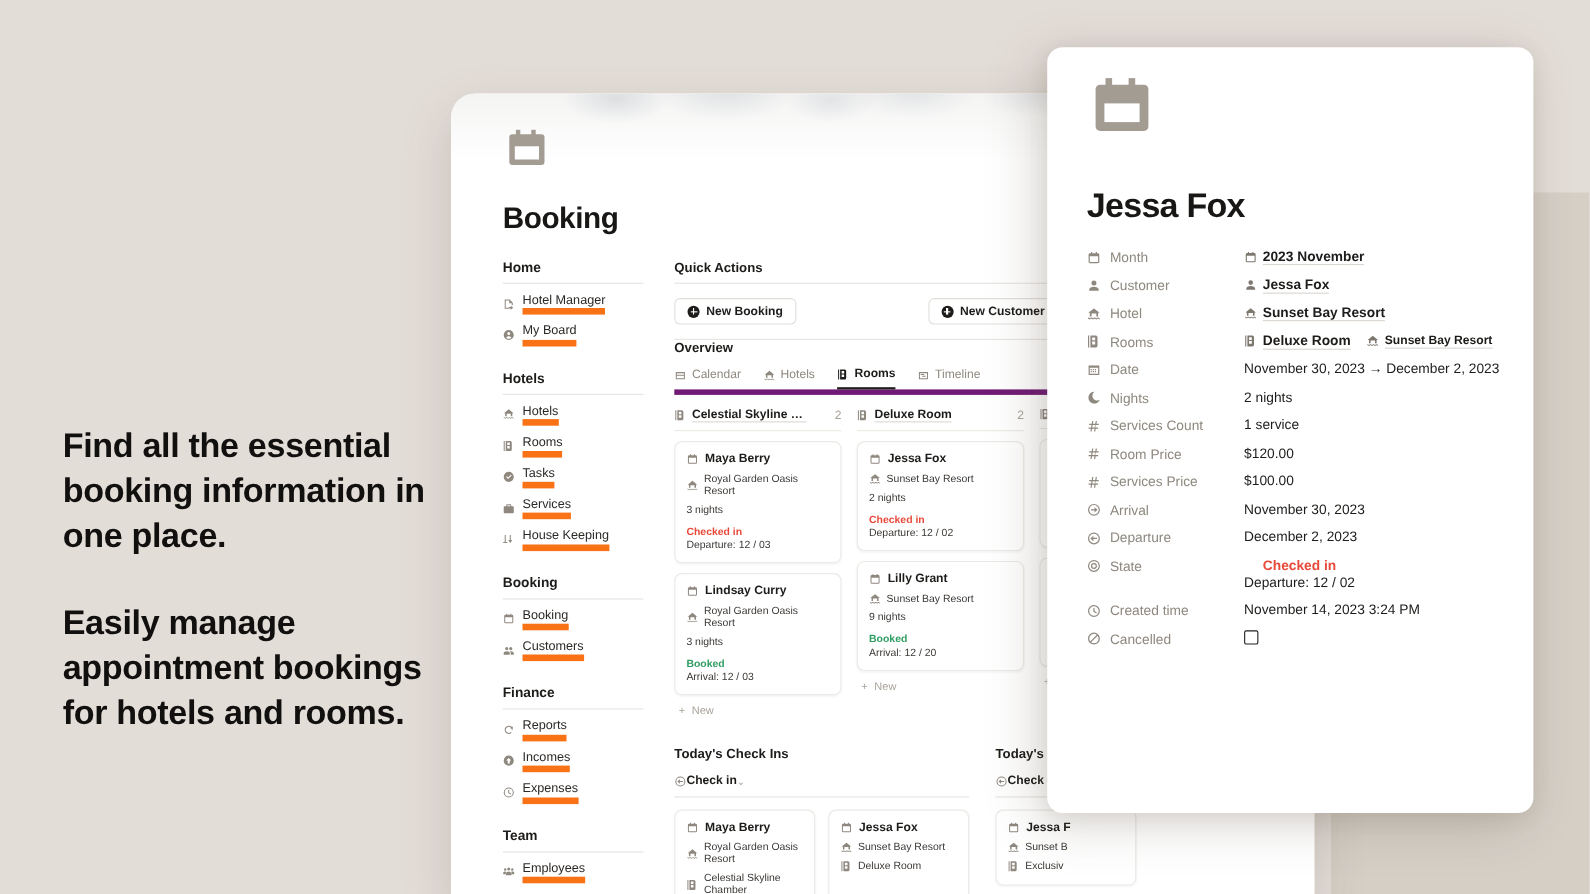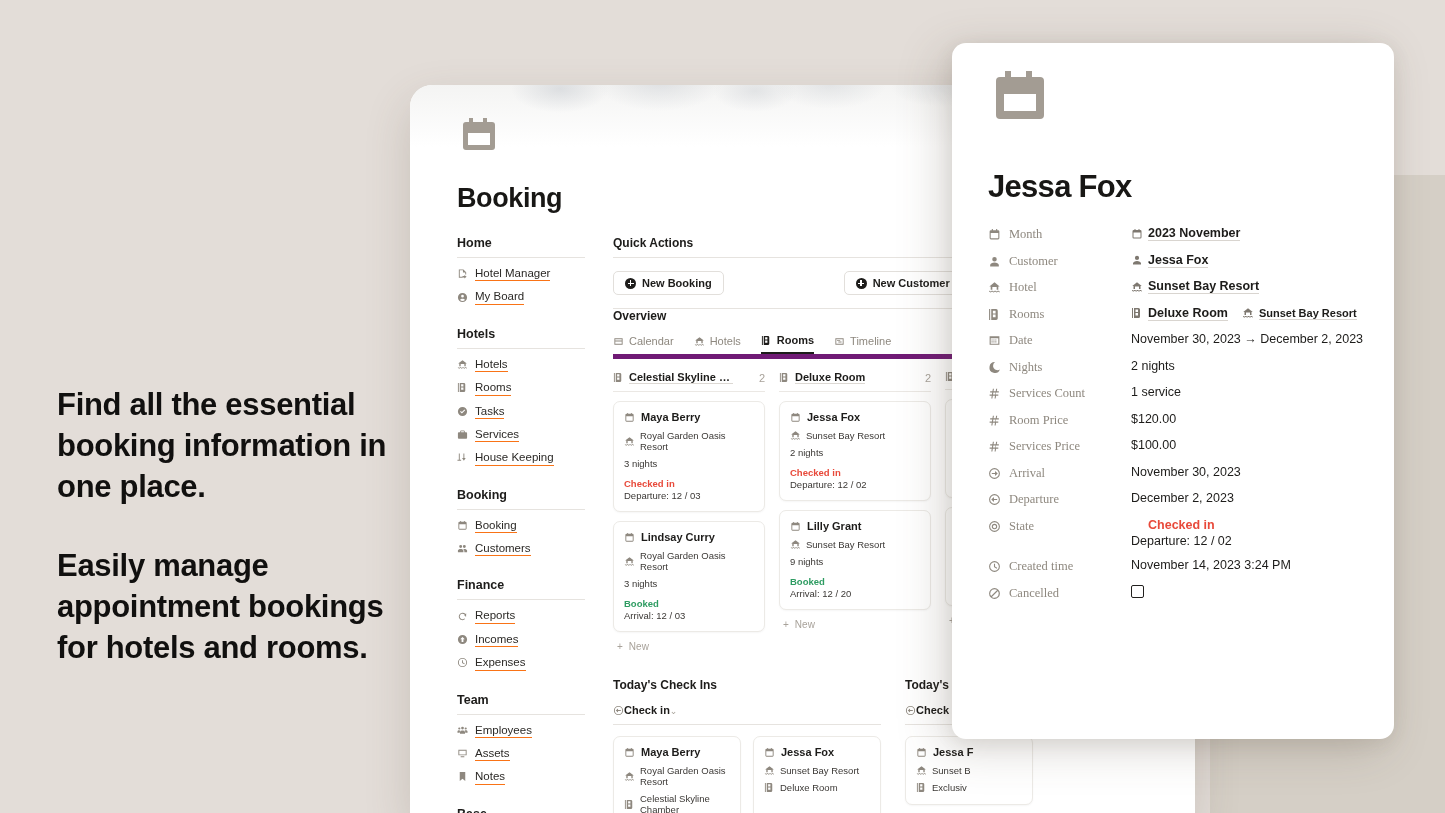--- a/index.html
+++ b/index.html
@@ -64,21 +64,21 @@
   .sidebar { position: absolute; left: 457px; top: 236px; width: 130px; }
   .sb-group + .sb-group { margin-top: 22px; }
   .sb-head {
     font-size: 12.5px; font-weight: 700; color: #1d1c1a;
     padding-bottom: 7px; border-bottom: 1px solid #e6e3df; width: 128px;
   }
   .sb-item {
     display: flex; align-items: center; gap: 7px;
     margin-top: 8px; font-size: 11.5px; color: #2b2926;
   }
-  .sb-item .lbl { border-bottom: 1px solid #f97316; line-height: 1.25; }
+  .sb-item .lbl { border-bottom: 6px solid #f97316; line-height: 1.25; }
   .ic { width: 11px; height: 11px; flex: 0 0 11px; color: #8e887f; }
   .ic svg { display: block; width: 11px; height: 11px; fill: currentColor; }
 
   
   .main { position: absolute; left: 613px; top: 236px; width: 560px; }
   .sec-title { font-size: 12px; font-weight: 700; color: #1d1c1a; }
   .sec-rule { margin-top: 7px; border-bottom: 1px solid #e6e3df; }
 
   .qa-row { display: flex; gap: 120px; margin-top: 13px; }
   .qa-btn {
@@ -178,21 +178,21 @@
   }
   .d-title {
     position: absolute; left: 988px; top: 169px;
     font-size: 31px; font-weight: 700; color: #181715; letter-spacing: -.7px;
   }
   .props { position: absolute; left: 988px; top: 226px; width: 400px; }
   .prow { display: flex; align-items: flex-start; margin-bottom: 10.5px; }
   .pkey {
     width: 143px; flex: 0 0 143px;
     display: flex; align-items: center; gap: 8px;
-    font-size: 12.5px; color: #8e887f; padding-top: 1px; font-family: Liberation Serif, serif;
+    font-size: 12.5px; color: #8e887f; padding-top: 1px;
   }
   .pkey .ic { width: 13px; height: 13px; flex: 0 0 13px; }
   .pkey .ic svg { width: 13px; height: 13px; }
   .pval { font-size: 12.5px; color: #1d1c1a; display: flex;
     align-items: center; gap: 6px; flex-wrap: wrap; text-align: center; }
   .pval .ic { width: 12px; height: 12px; flex: 0 0 12px; color: #7e7870; }
   .pval .ic svg { width: 12px; height: 12px; }
   .lnk { border-bottom: 1px solid #d9d5d0; font-weight: 600; }
   .chip { display: inline-flex; align-items: center; gap: 5px; }
   .chip.small { font-size: 11px; font-weight: 600; }

